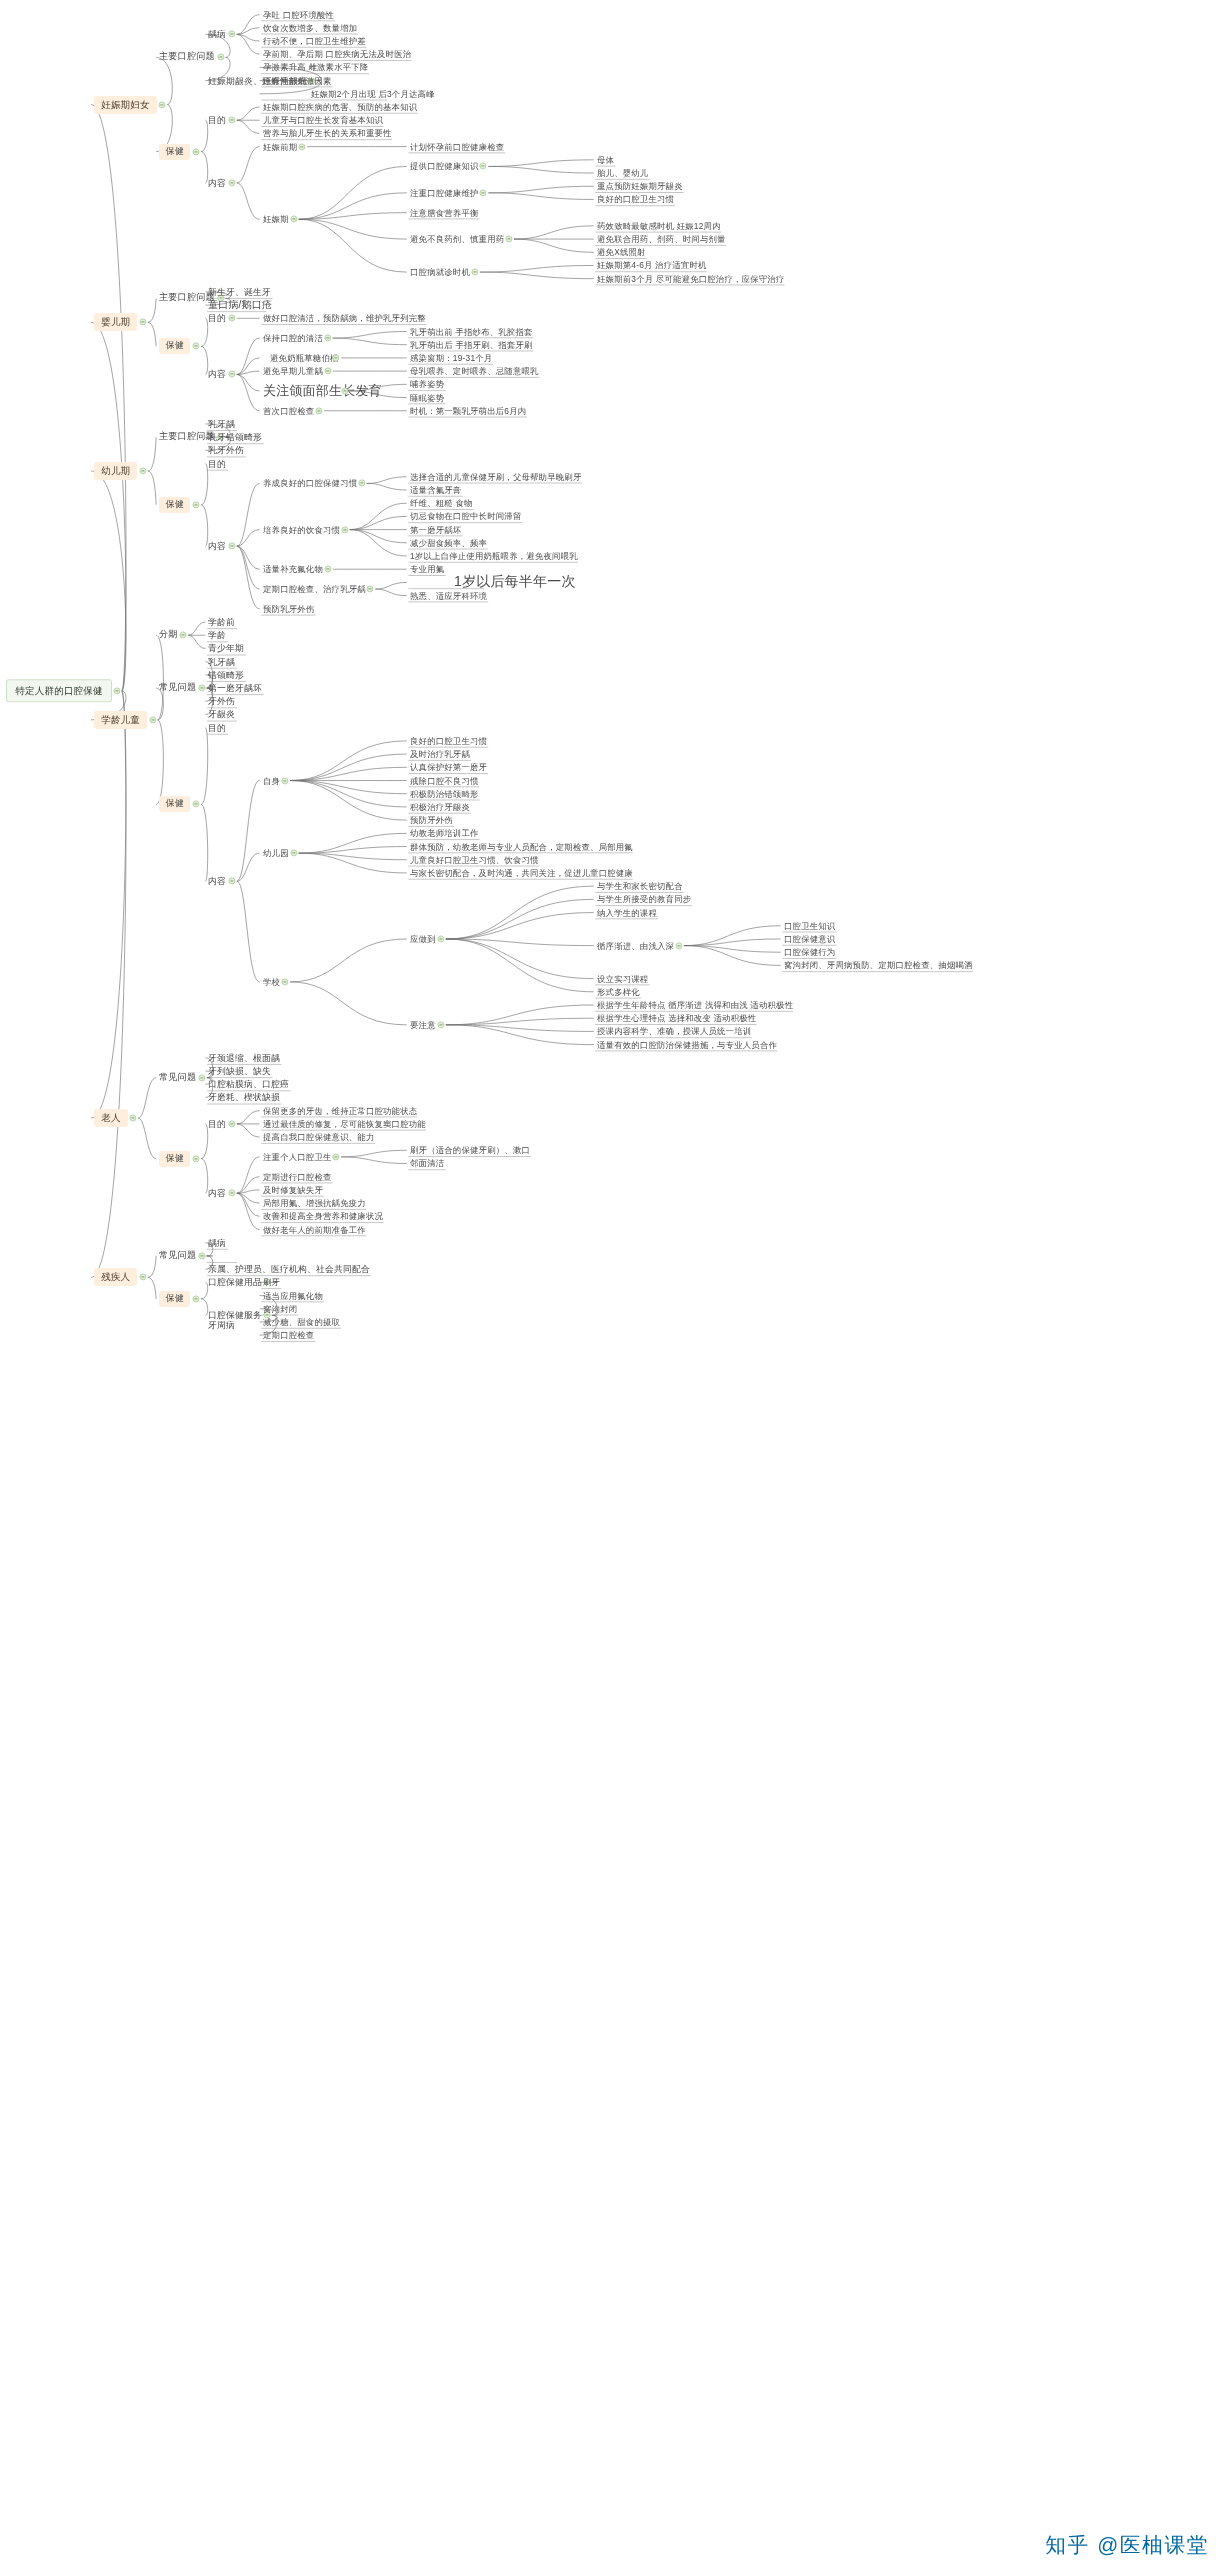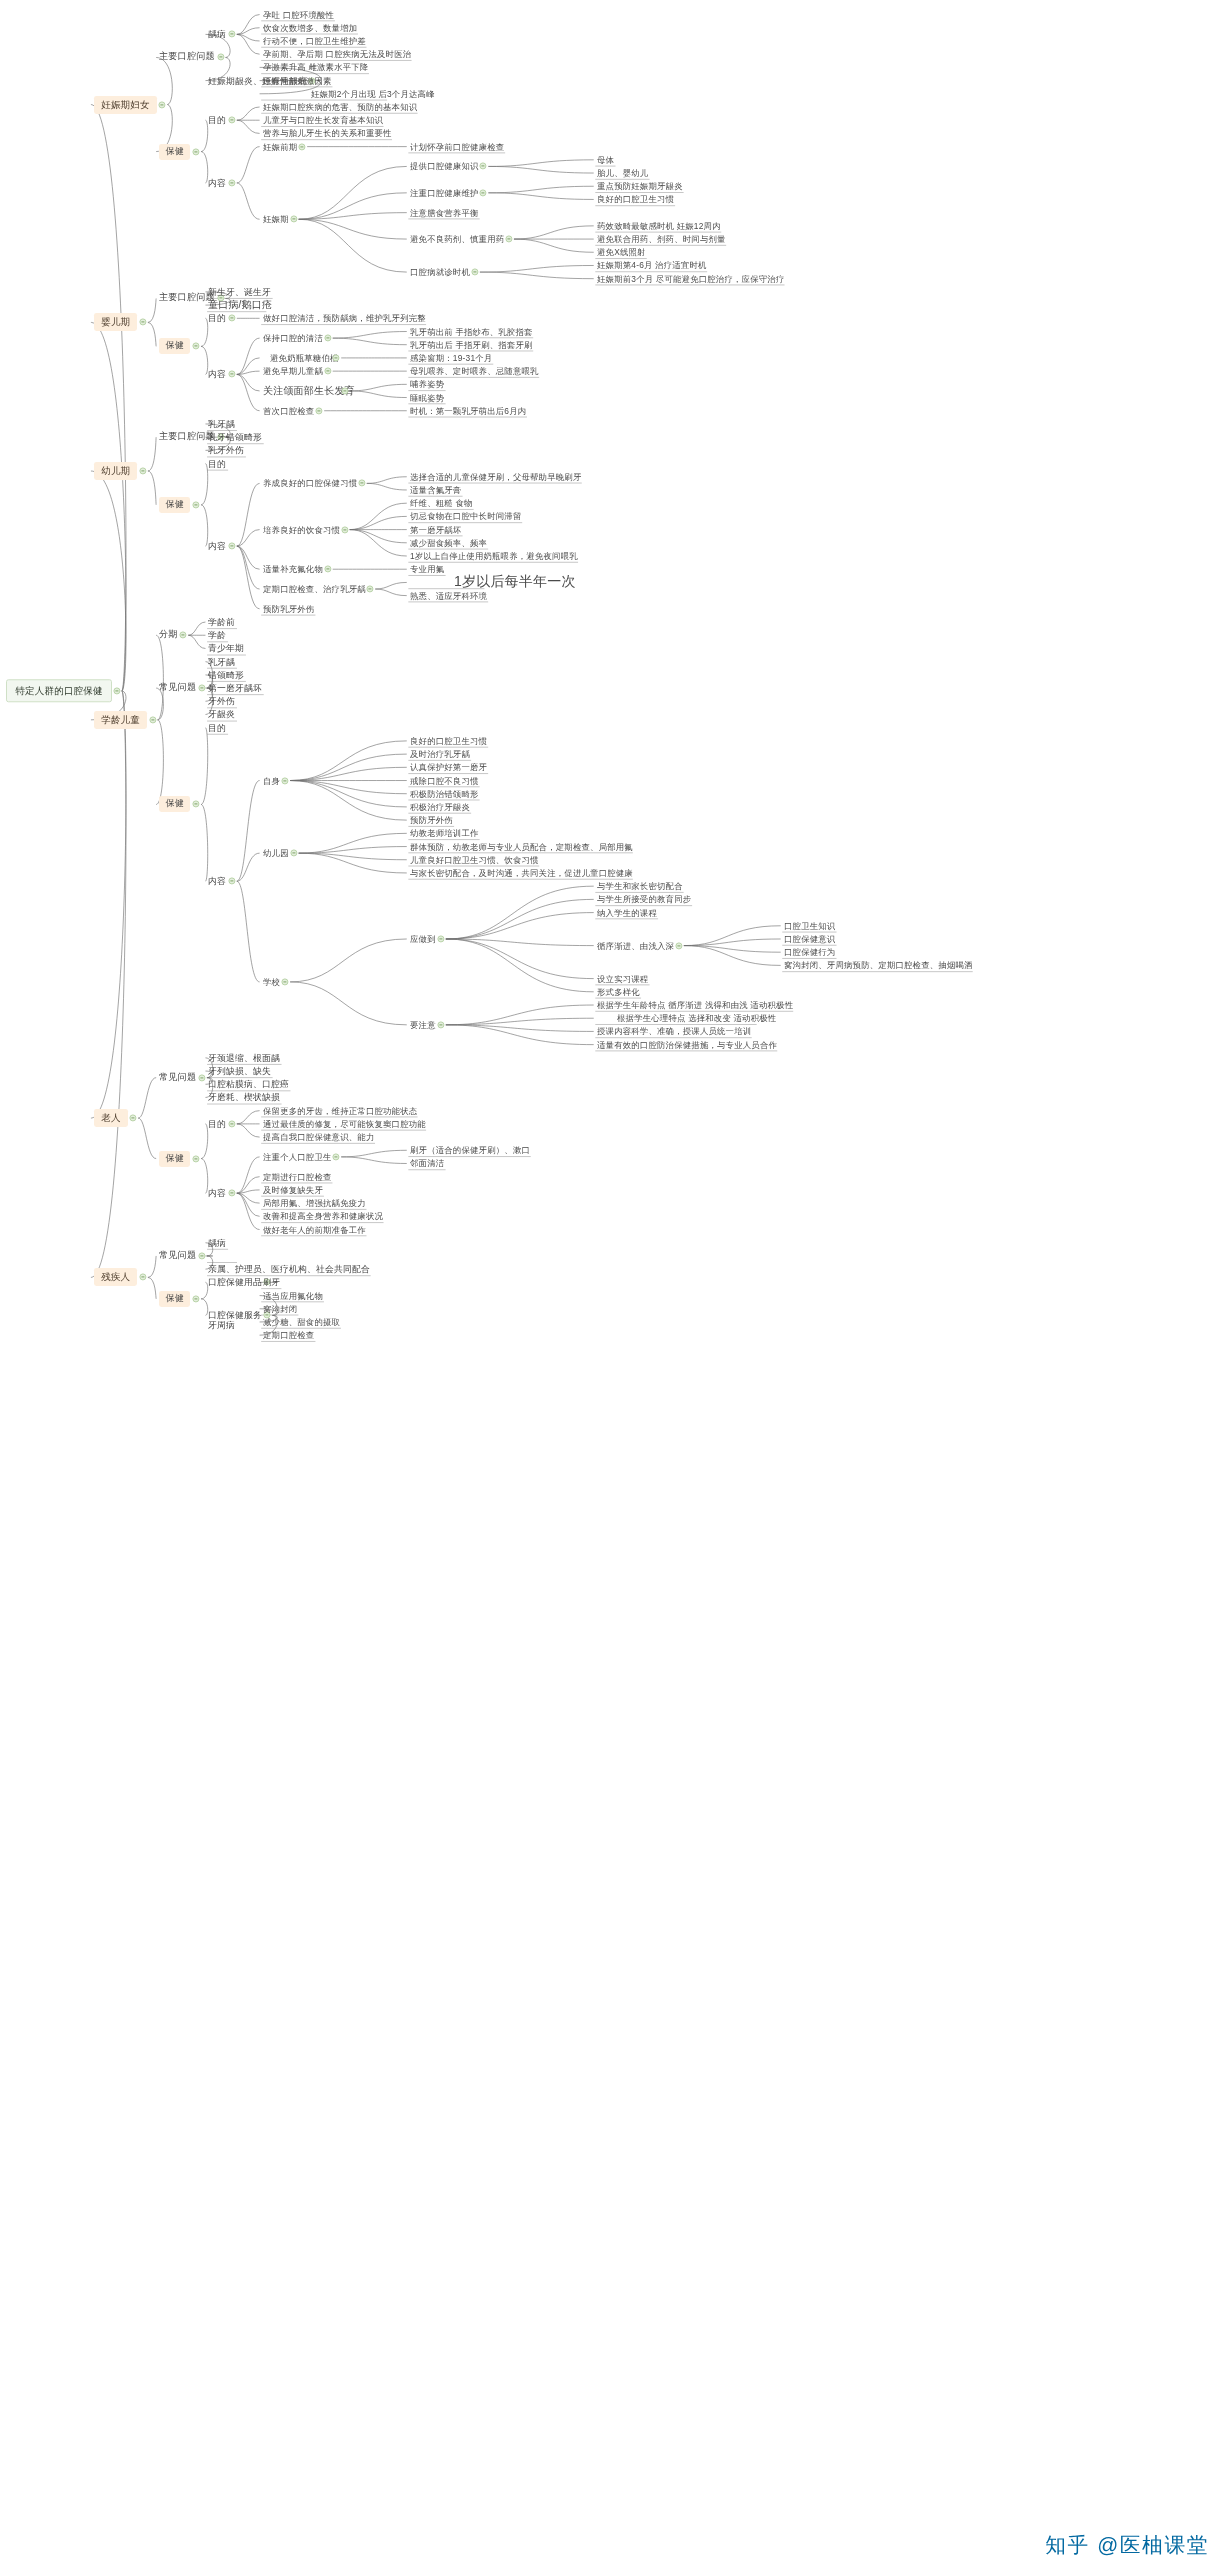--- a/index.html
+++ b/index.html
@@ -408,21 +408,21 @@
       <div class="node lvl4" style="left: 263px; top: 338px; font-size: 8.4px;">保持口腔的清洁</div>
       <div class="collapse" style="left: 328px; top: 338px;"></div>
       <div class="node lvl4" style="left: 410px; top: 332px; font-size: 8.4px;">乳牙萌出前 手指纱布、乳胶指套</div>
       <div class="node lvl4" style="left: 410px; top: 345px; font-size: 8.4px;">乳牙萌出后 手指牙刷、指套牙刷</div>
       <div class="node lvl4" style="left: 270px; top: 358px; font-size: 8.4px;">避免奶瓶草糖伯槽</div>
       <div class="collapse" style="left: 336px; top: 358px;"></div>
       <div class="node lvl4" style="left: 410px; top: 358px; font-size: 8.4px;">感染窗期：19-31个月</div>
       <div class="node lvl4" style="left: 263px; top: 371px; font-size: 8.4px;">避免早期儿童龋</div>
       <div class="collapse" style="left: 328px; top: 371px;"></div>
       <div class="node lvl4" style="left: 410px; top: 371px; font-size: 8.4px;">母乳喂养、定时喂养、忌随意喂乳</div>
-      <div class="node lvl4" style="left: 263px; top: 391px; font-size: 10px;">关注颌面部生长发育</div>
+      <div class="node lvl4" style="left: 263px; top: 391px; font-size: 13px;">关注颌面部生长发育</div>
       <div class="collapse" style="left: 345px; top: 391px;"></div>
       <div class="node lvl4" style="left: 410px; top: 384px; font-size: 8.4px;">哺养姿势</div>
       <div class="node lvl4" style="left: 410px; top: 398px; font-size: 8.4px;">睡眠姿势</div>
       <div class="node lvl4" style="left: 263px; top: 411px; font-size: 8.4px;">首次口腔检查</div>
       <div class="collapse" style="left: 319px; top: 411px;"></div>
       <div class="node lvl4" style="left: 410px; top: 411px; font-size: 8.4px;">时机：第一颗乳牙萌出后6月内</div>
       <div class="node lvl1" style="left: 94px; top: 471px; font-size: 9.5px;">幼儿期</div>
       <div class="collapse" style="left: 143px; top: 471px;"></div>
       <div class="node lvl2" style="left: 159px; top: 437px; font-size: 9.1px;">主要口腔问题</div>
       <div class="collapse" style="left: 221px; top: 437px;"></div>
@@ -498,21 +498,21 @@
       <div class="collapse" style="left: 679px; top: 946px;"></div>
       <div class="node lvl4" style="left: 784px; top: 926px; font-size: 8.4px;">口腔卫生知识</div>
       <div class="node lvl4" style="left: 784px; top: 939px; font-size: 8.4px;">口腔保健意识</div>
       <div class="node lvl4" style="left: 784px; top: 952px; font-size: 8.4px;">口腔保健行为</div>
       <div class="node lvl4" style="left: 784px; top: 965px; font-size: 8.4px;">窝沟封闭、牙周病预防、定期口腔检查、抽烟喝酒</div>
       <div class="node lvl4" style="left: 597px; top: 979px; font-size: 8.4px;">设立实习课程</div>
       <div class="node lvl4" style="left: 597px; top: 992px; font-size: 8.4px;">形式多样化</div>
       <div class="node lvl4" style="left: 410px; top: 1025px; font-size: 8.4px;">要注意</div>
       <div class="collapse" style="left: 441px; top: 1025px;"></div>
       <div class="node lvl4" style="left: 597px; top: 1005px; font-size: 8.4px;">根据学生年龄特点 循序渐进 浅得和由浅 适动积极性</div>
-      <div class="node lvl4" style="left: 597px; top: 1018px; font-size: 8.4px; margin-left: 20px;">根据学生心理特点 选择和改变 适动积极性</div>
+      <div class="node lvl4" style="left: 597px; top: 1018px; font-size: 8.4px;">根据学生心理特点 选择和改变 适动积极性</div>
       <div class="node lvl4" style="left: 597px; top: 1031px; font-size: 8.4px;">授课内容科学、准确，授课人员统一培训</div>
       <div class="node lvl4" style="left: 597px; top: 1045px; font-size: 8.4px;">适量有效的口腔防治保健措施，与专业人员合作</div>
       <div class="node lvl1" style="left: 94px; top: 1118px; font-size: 9.5px;">老人</div>
       <div class="collapse" style="left: 133px; top: 1118px;"></div>
       <div class="node lvl2" style="left: 159px; top: 1078px; font-size: 9.1px;">常见问题</div>
       <div class="collapse" style="left: 202px; top: 1078px;"></div>
       <div class="node lvl3" style="left: 208px; top: 1058px; font-size: 8.8px;">牙颈退缩、根面龋</div>
       <div class="node lvl3" style="left: 208px; top: 1071px; font-size: 8.8px;">牙列缺损、缺失</div>
       <div class="node lvl3" style="left: 208px; top: 1084px; font-size: 8.8px;">口腔粘膜病、口腔癌</div>
       <div class="node lvl3" style="left: 208px; top: 1097px; font-size: 8.8px;">牙磨耗、楔状缺损</div>

